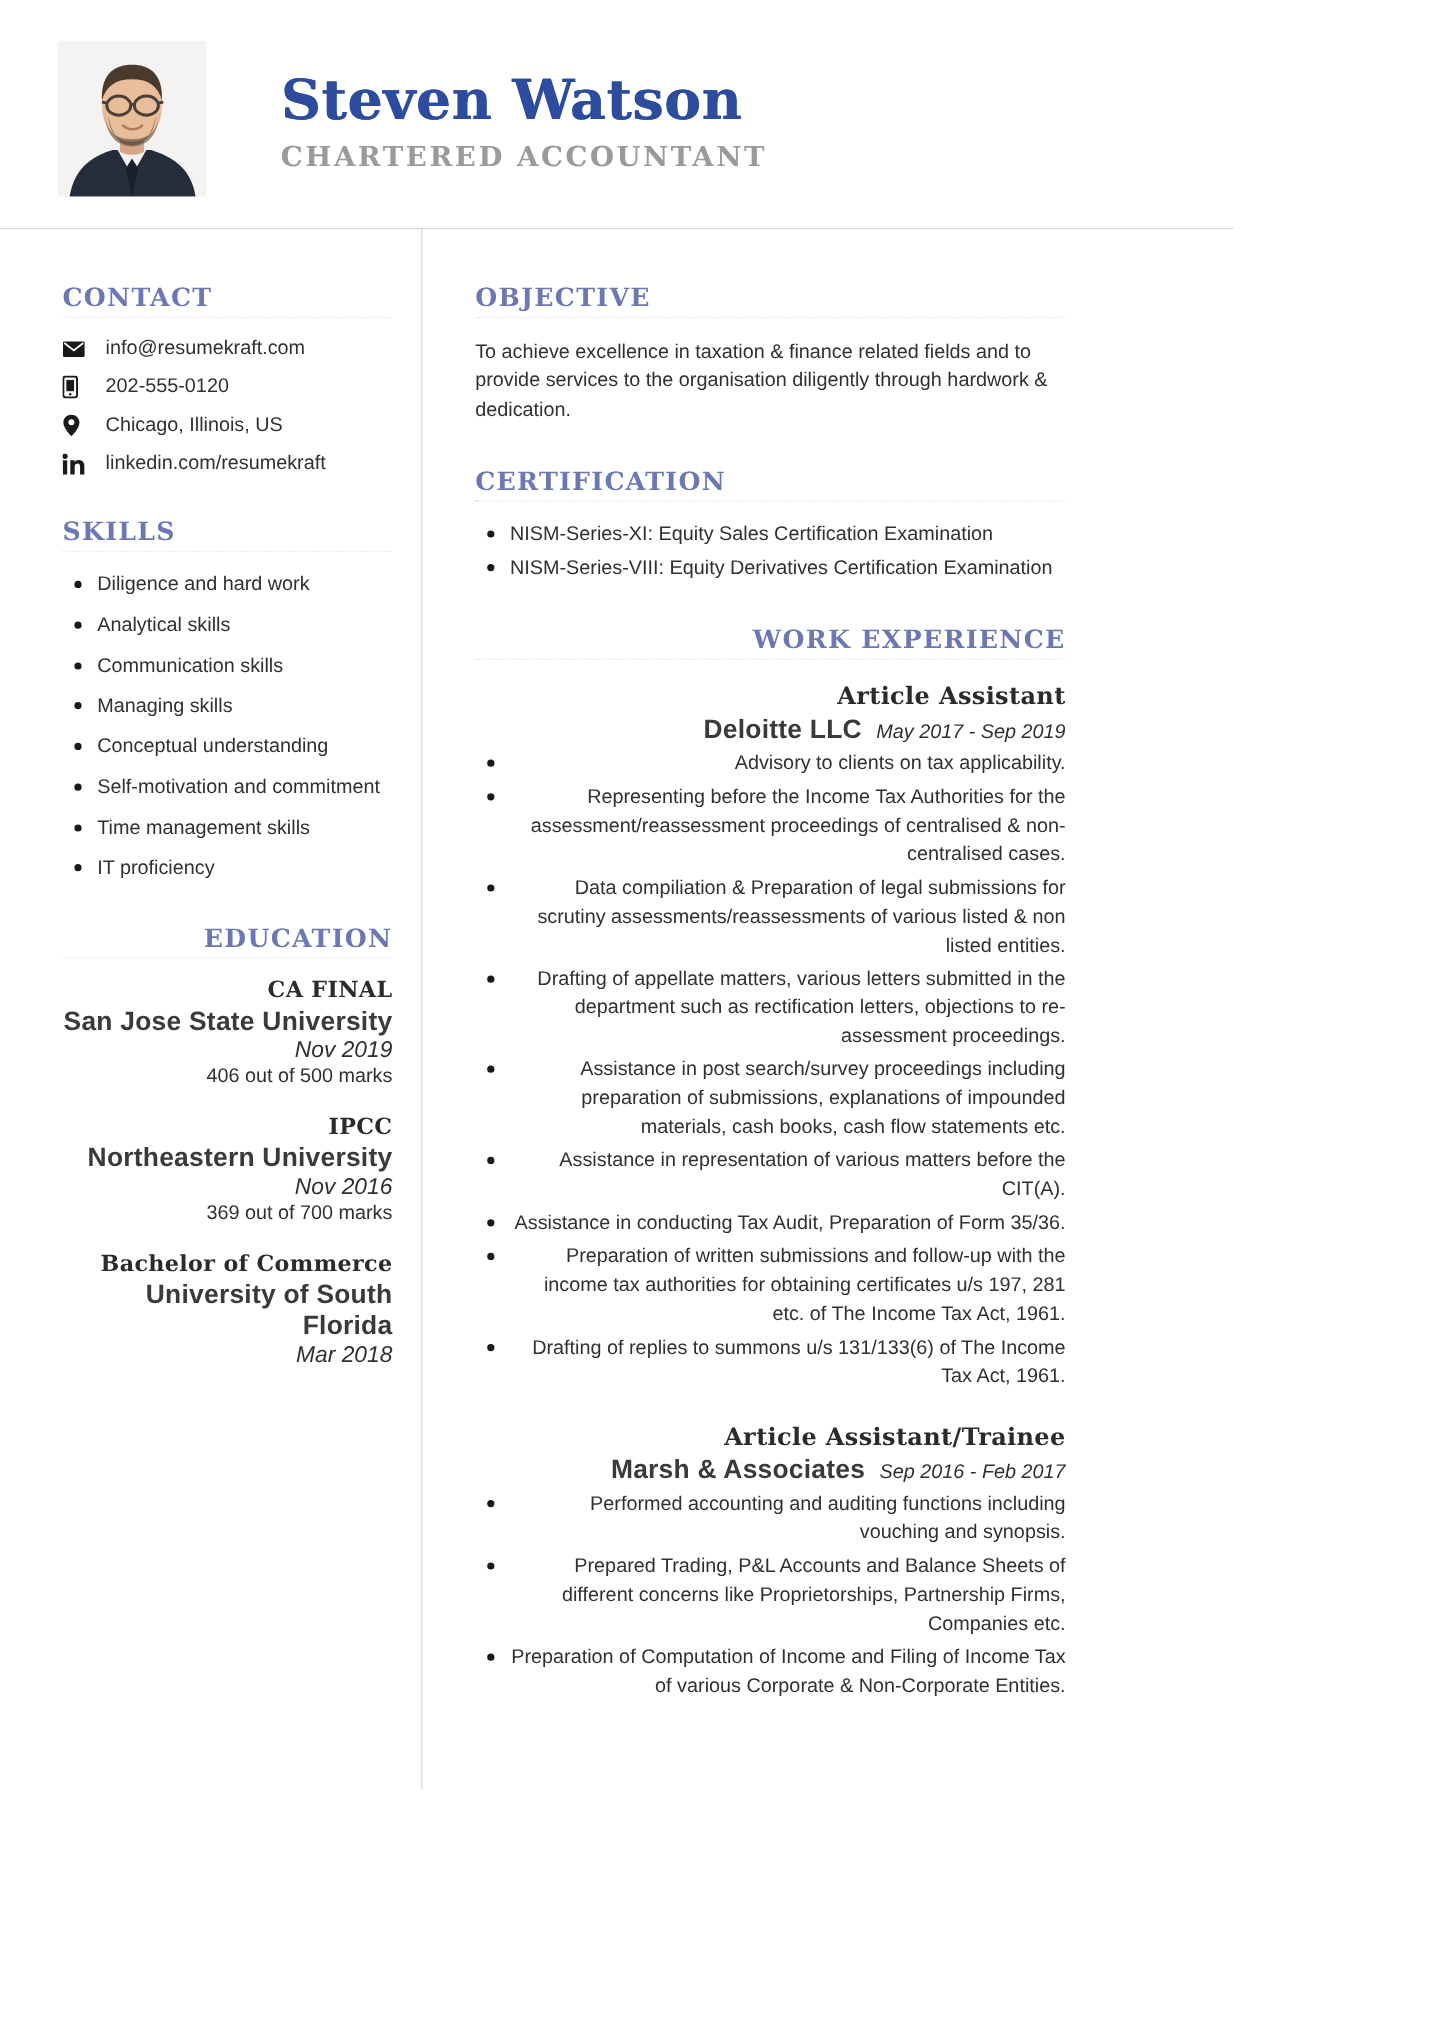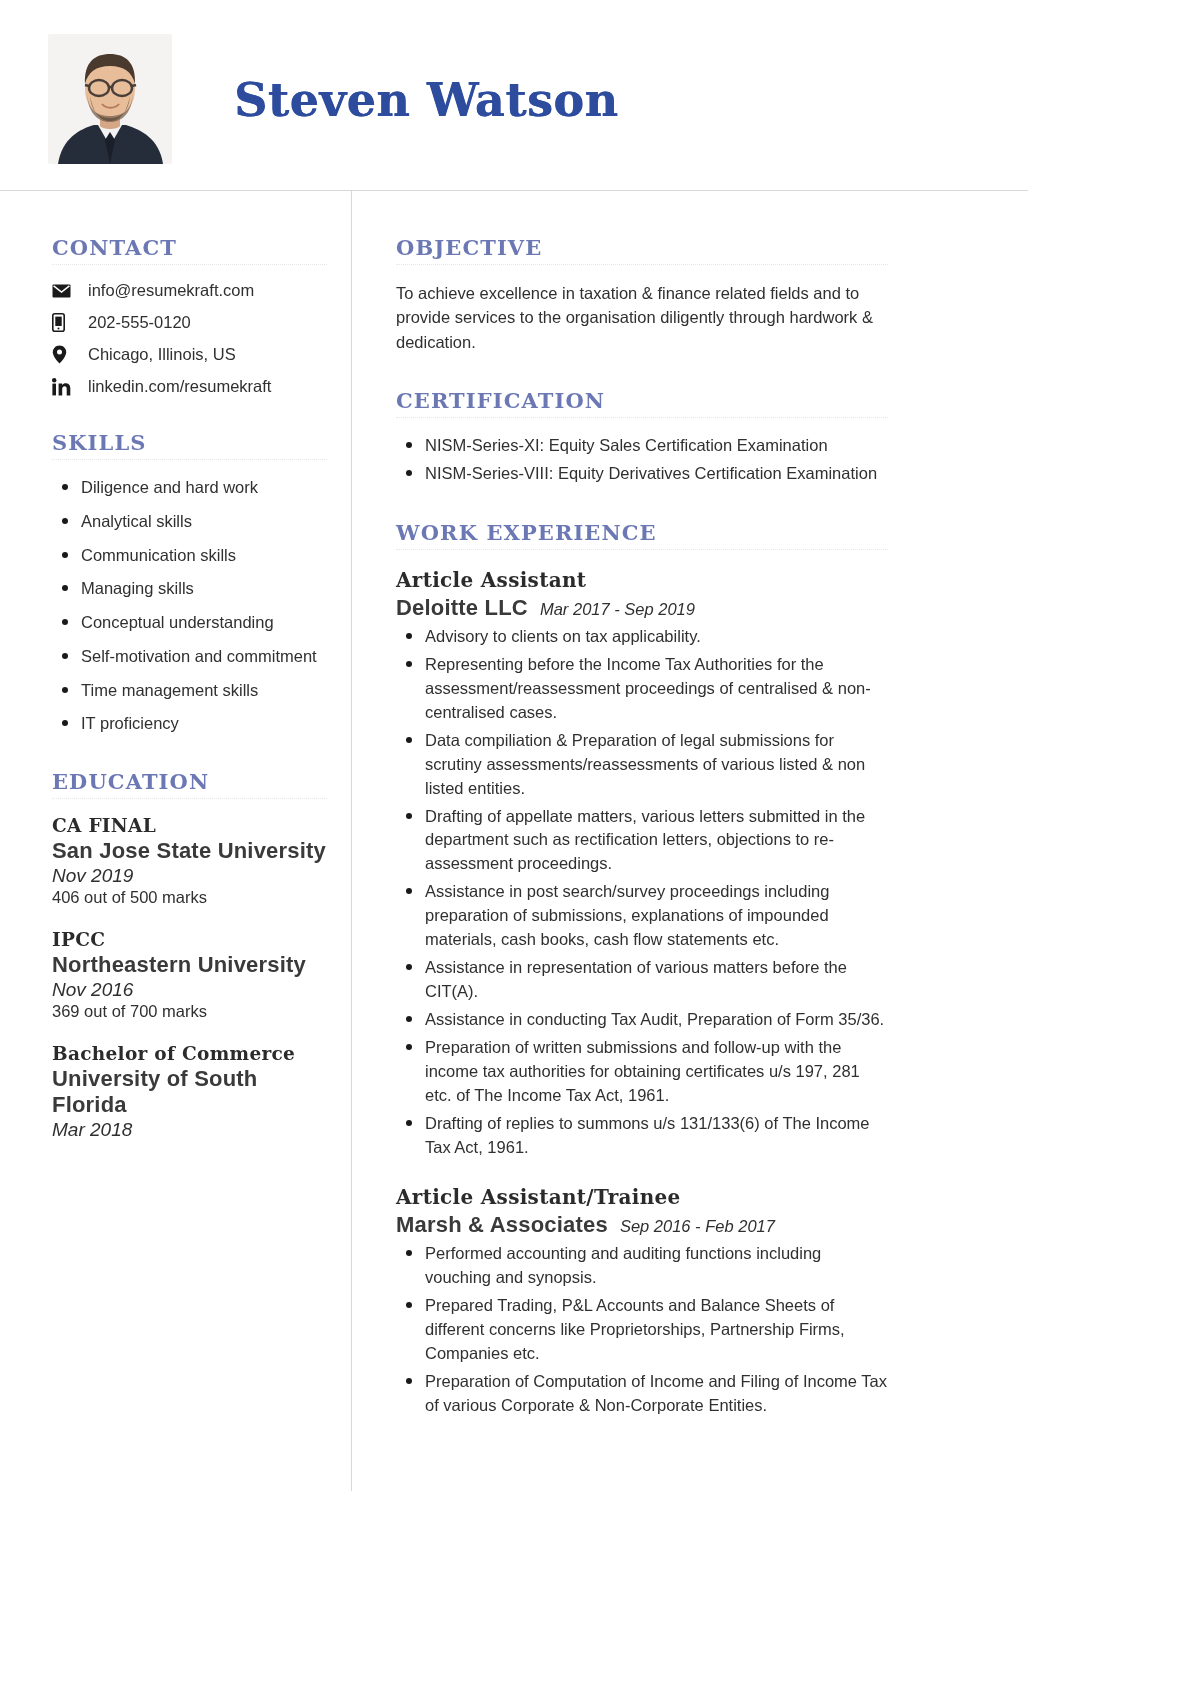--- a/index.html
+++ b/index.html
@@ -99,21 +99,21 @@
   }
 
   .title-rule {
     height: 1px;
     background: transparent;
     border-bottom: 1px dotted #e6e6e6;
     margin-bottom: 16px;
   }
 
   .section { margin-bottom: 34px; }
-  .section:last-child { margin-bottom: 12px; }
+  .section:last-child { margin-bottom: 12px; text-align: right; }
 
   
   .contact-list { list-style: none; }
 
   .contact-item {
     display: flex;
     align-items: center;
     margin-bottom: 13px;
     font-size: 16.5px;
     color: #303030;
@@ -268,20 +268,21 @@
           <path d="M61 53 L64 53"></path>
           <path d="M41 52 L37 51"></path>
           <path d="M84 52 L88 51"></path>
         </g>
 
         <path d="M54 70 C58 75 67 75 71 70" fill="none" stroke="#b5795c" stroke-width="2"></path>
       </svg>
     </div>
     <div class="header-text">
       <div class="name">Steven Watson</div>
+      <div class="job-title">CHARTERED ACCOUNTANT</div>
     </div>
   </div>
 
   <div class="columns">
 
     <div class="left-col">
 
       <div class="section">
         <div class="section-title">CONTACT</div>
         <div class="title-rule"></div>
@@ -392,21 +393,21 @@
         </ul>
       </div>
 
       <div class="section work-section">
         <div class="section-title">WORK EXPERIENCE</div>
         <div class="title-rule"></div>
 
         <div class="job">
           <div class="job-role">Article Assistant</div>
           <div class="job-meta">
-            <span class="job-company">Deloitte LLC</span><span class="job-dates">Mar 2017 - Sep 2019</span>
+            <span class="job-company">Deloitte LLC</span><span class="job-dates">May 2017 - Sep 2019</span>
           </div>
           <ul class="bullets right">
             <li>Advisory to clients on tax applicability.</li>
             <li>Representing before the Income Tax Authorities for the assessment/reassessment proceedings of centralised &amp; non-centralised cases.</li>
             <li>Data compiliation &amp; Preparation of legal submissions for scrutiny assessments/reassessments of various listed &amp; non listed entities.</li>
             <li>Drafting of appellate matters, various letters submitted in the department such as rectification letters, objections to re-assessment proceedings.</li>
             <li>Assistance in post search/survey proceedings including preparation of submissions, explanations of impounded materials, cash books, cash flow statements etc.</li>
             <li>Assistance in representation of various matters before the CIT(A).</li>
             <li>Assistance in conducting Tax Audit, Preparation of Form 35/36.</li>
             <li>Preparation of written submissions and follow-up with the income tax authorities for obtaining certificates u/s 197, 281 etc. of The Income Tax Act, 1961.</li>

